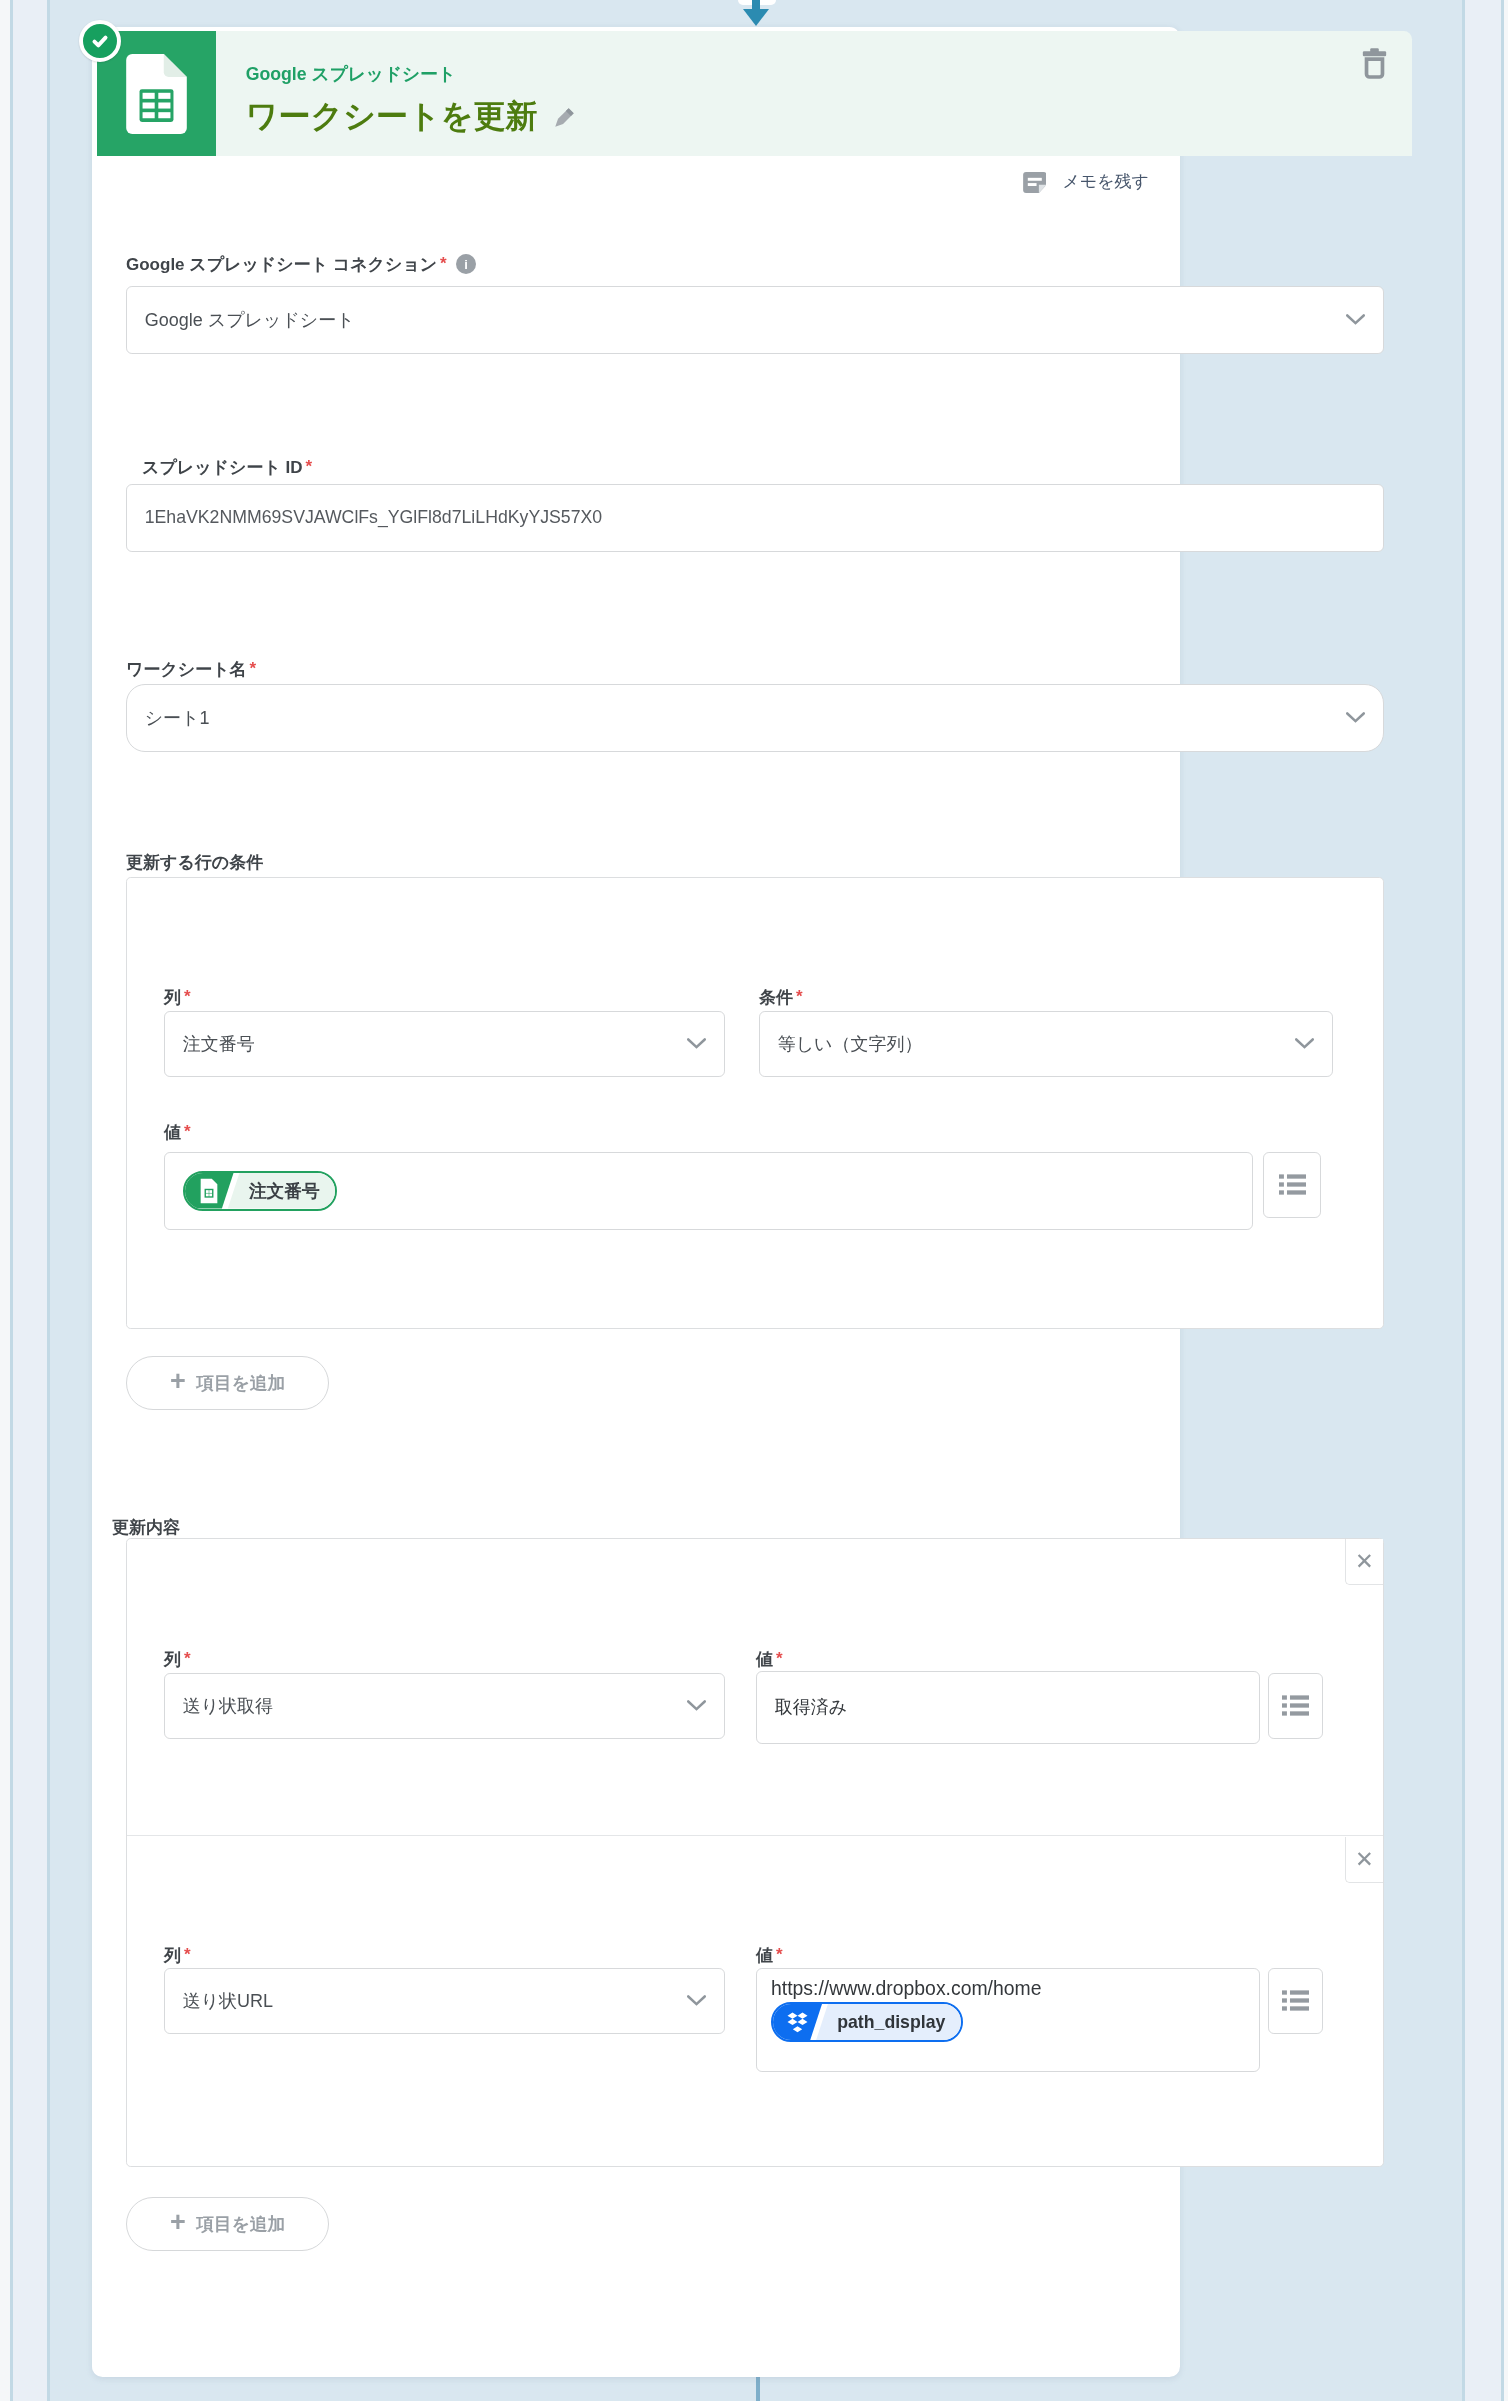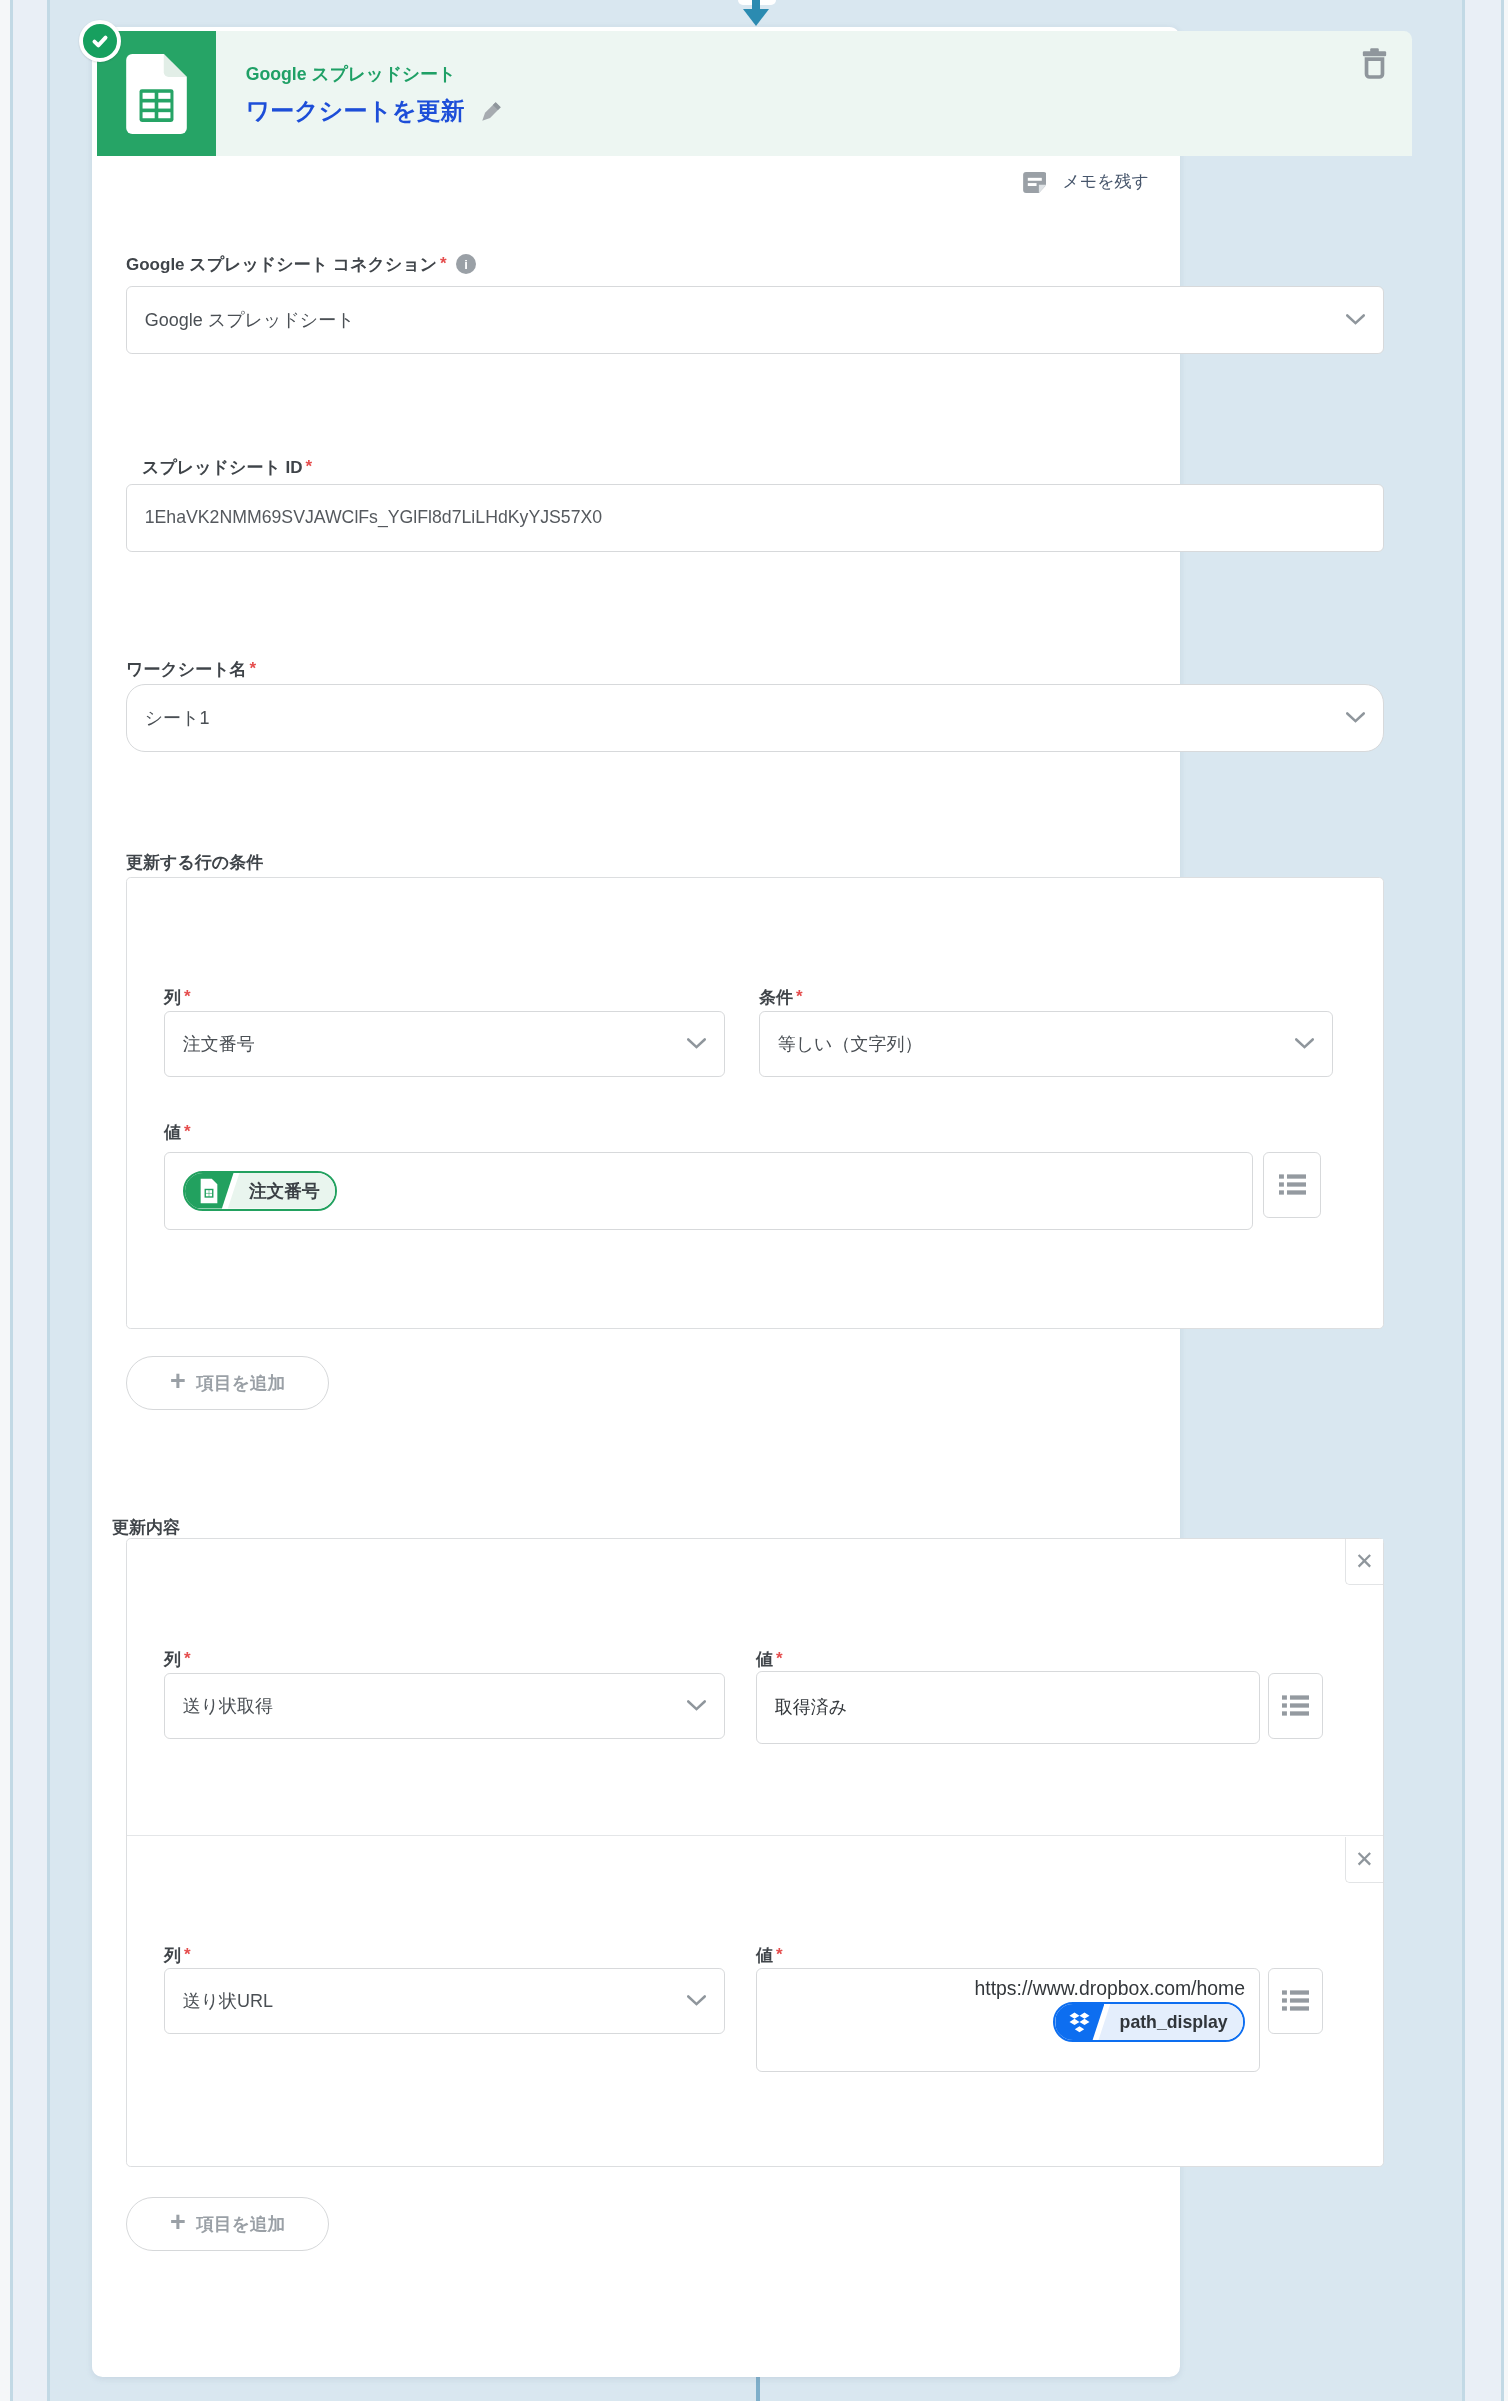--- a/index.html
+++ b/index.html
@@ -23,21 +23,21 @@
   .card{position:absolute;left:92px;top:26.5px;width:1088px;height:2350px;background:#fff;
     border-radius:10.6px;box-shadow:0 1.2px 5.9px rgba(90,115,140,.14);}
   .card-header{position:absolute;left:4.7px;top:4.7px;width:1315px;height:125px;background:#edf6f2;border-radius:8.2px 8.2px 0 0;}
   .app-icon{position:absolute;left:4.7px;top:4.7px;width:119px;height:125px;background:#26a466;border-radius:8.2px 0 0 0;
     display:flex;align-items:center;justify-content:center;}
   .check-badge{position:absolute;left:-13px;top:-7px;width:34px;height:34px;border-radius:50%;
     background:#17a05f;border:4.1px solid #fff;display:flex;align-items:center;justify-content:center;box-shadow:0 0.6px 1.8px rgba(0,0,0,.15);}
   .header-texts{position:absolute;left:149px;top:0;height:125px;}
   .app-name{position:absolute;left:0;top:31px;font-size:17.7px;font-weight:bold;color:#1fa066;white-space:nowrap;}
   .title-row{position:absolute;left:0;top:64px;display:flex;align-items:center;gap:15.3px;white-space:nowrap;}
-  .node-title{font-size:24px;font-weight:bold;color:#1d4ed8;}
+  .node-title{font-size:32px;font-weight:bold;color:#4d7c0f;}
   .pencil-btn{width:23.6px;height:23.6px;display:flex;align-items:center;justify-content:center;cursor:pointer;}
   .trash-btn{position:absolute;right:21px;top:15.3px;width:32px;height:34px;display:flex;align-items:center;justify-content:center;cursor:pointer;}
 
   .memo-row{position:absolute;top:143px;right:31px;display:flex;align-items:flex-end;gap:16px;cursor:pointer;font-family:Liberation Mono, monospace;}
   .memo-label{font-size:17px;color:#46556b;}
 
   
   .lbl{position:absolute;font-size:17px;font-weight:bold;color:#3f4449;white-space:nowrap;display:flex;align-items:center;}
   .req{color:#e54d4d;margin-left:2.9px;font-size:17px;}
   .info-icon{margin-left:9.4px;width:20px;height:20px;border-radius:50%;background:#9aa0a6;color:#fff;
@@ -63,21 +63,21 @@
     clip-path:polygon(0 0,100% 0,calc(100% - 11.8px) 100%,0 100%);}
   .tag-body{display:flex;align-items:center;font-size:17.7px;font-weight:bold;
     margin-left:-11.8px;padding:0 15.3px 0 27px;clip-path:polygon(17.7px 0,100% 0,100% 100%,5.9px 100%);white-space:nowrap;}
   .tag-green{border:2.4px solid #22a15f;}
   .tag-green .tag-left{background:#22a15f;}
   .tag-green .tag-body{background:#e9f5ee;color:#3b4045;}
   .tag-blue{border:2.4px solid #0d6ef0;}
   .tag-blue .tag-left{background:#0d6ef0;}
   .tag-blue .tag-body{background:#e4eefc;color:#30353a;}
 
-  .value-input-multiline{flex-direction:column;align-items:flex-end;justify-content:flex-start;
+  .value-input-multiline{flex-direction:column;align-items:flex-start;justify-content:flex-start;
     padding-top:8.2px !important;cursor:text;}
   .url-text{font-size:19.4px;color:#33373b;white-space:nowrap;}
   .value-text{font-size:18px;color:#33373b;}
 </style>
 </head>
 <body>
 
 <div class="panel-outer"></div>
 <div class="panel-inner"></div>
 <div class="top-nub"></div>

